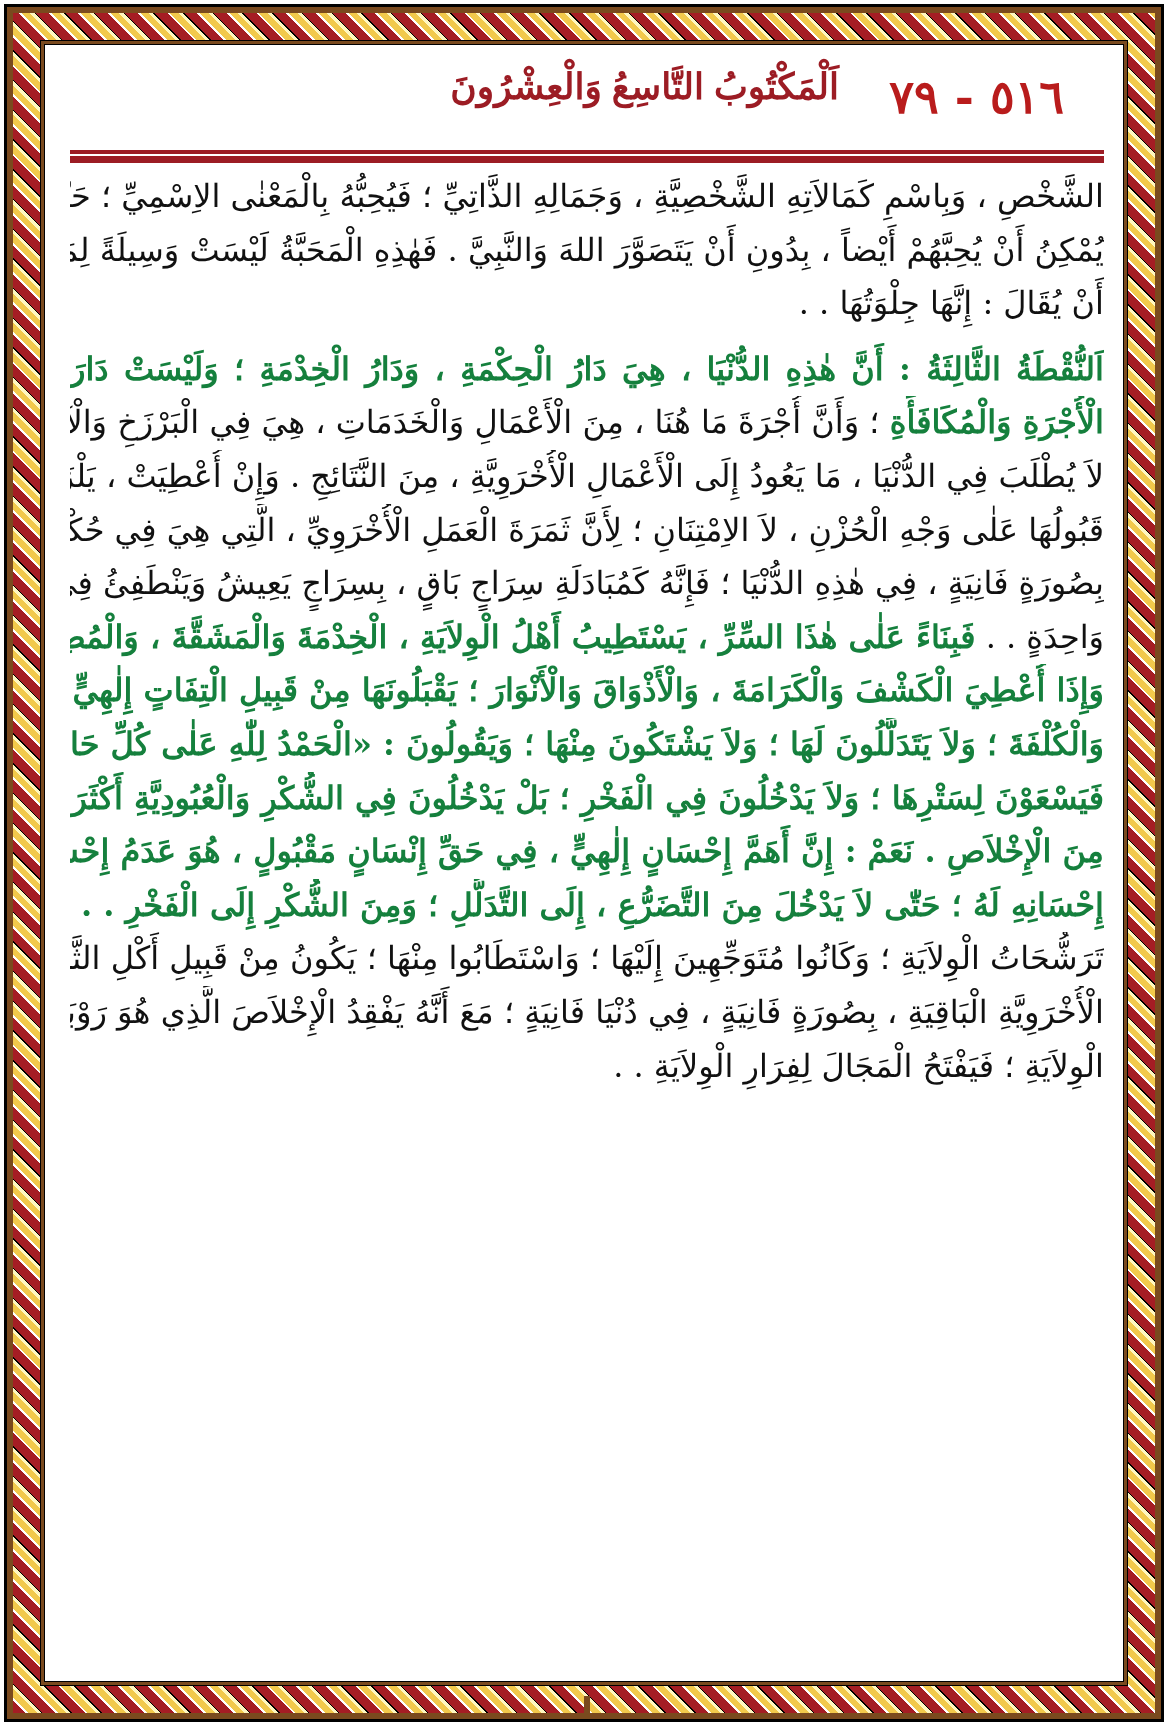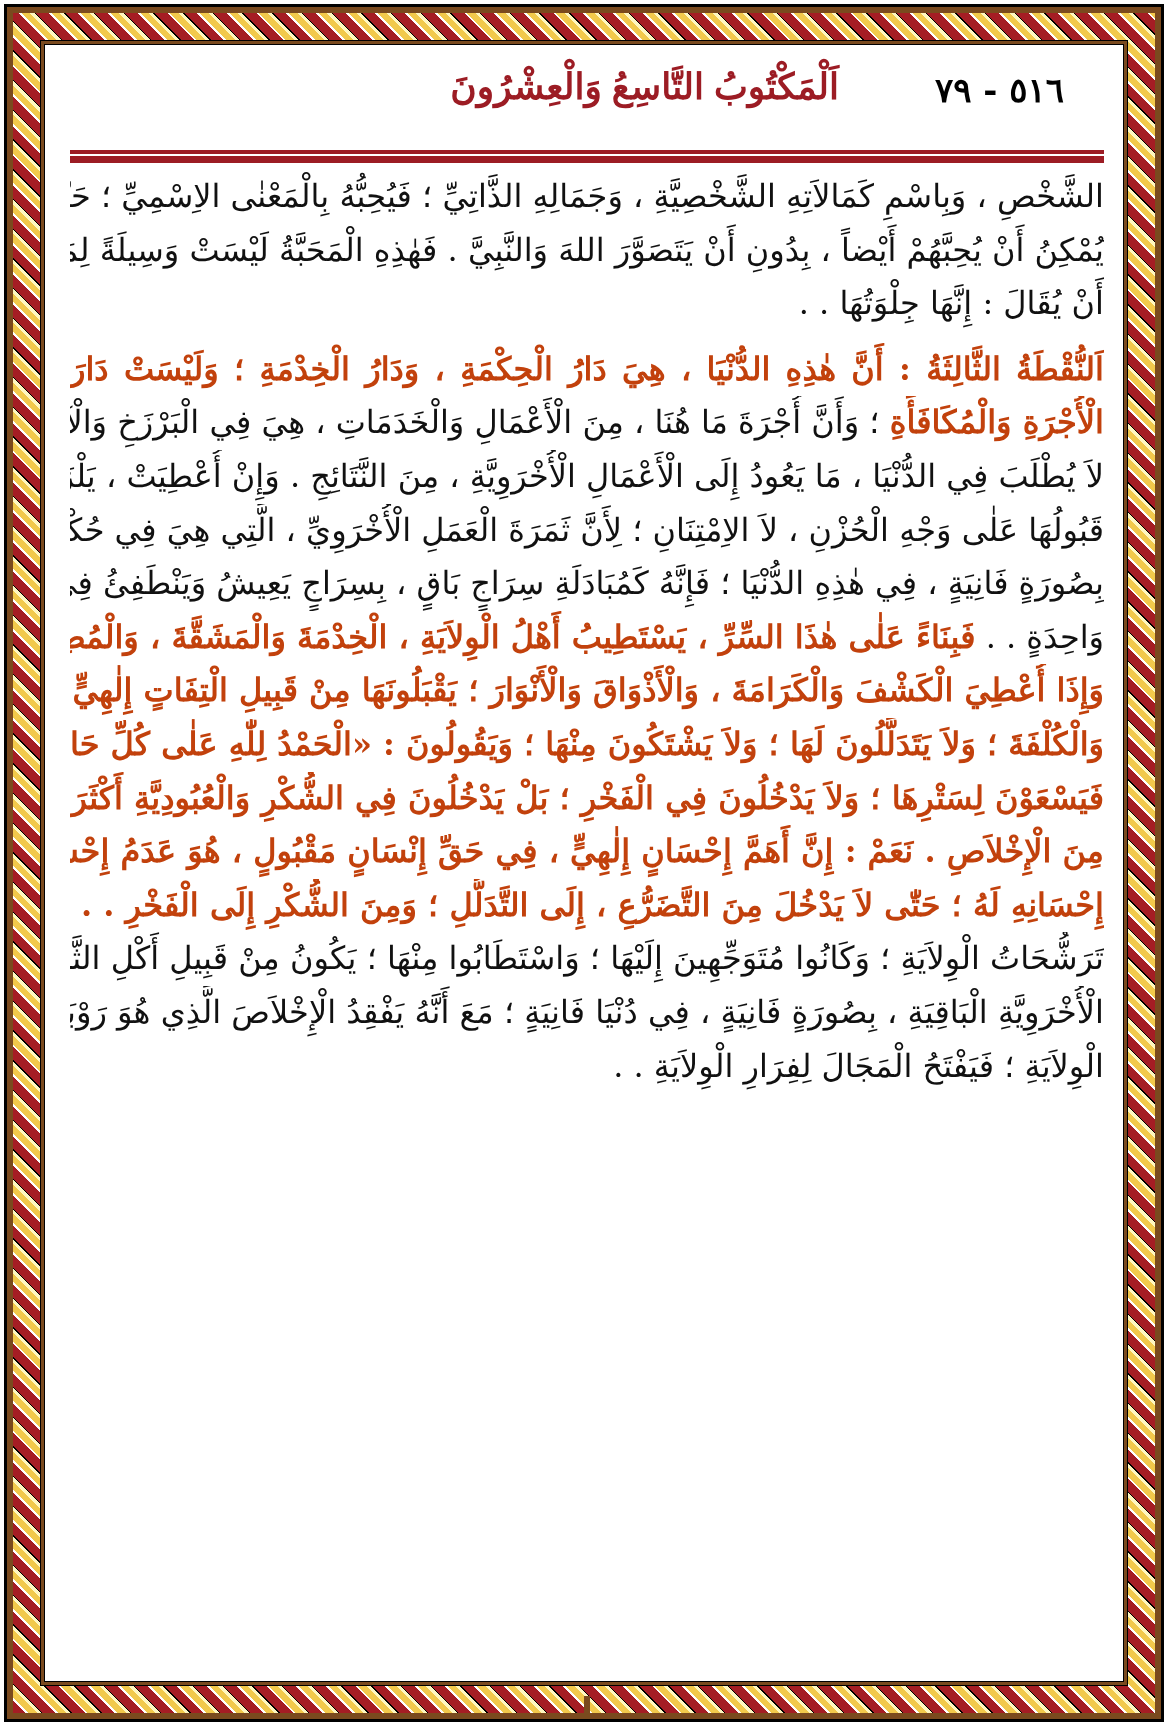--- a/index.html
+++ b/index.html
@@ -37,22 +37,22 @@
     background: #ffffff;
   }
 
   
   .header {
     position: absolute; left: 103px; right: 110px; top: 56px; height: 60px;
     direction: rtl;
   }
   .page-number {
     position: absolute; right: 0; top: 14px;
-    font-family: "DejaVu Serif", serif; font-size: 34px; font-weight: bold;
-    color: #000000; direction: rtl;
+    font-family: "DejaVu Serif", serif; font-size: 46px; font-weight: bold;
+    color: #b91c1c; direction: rtl;
   }
   .chapter-title {
     position: absolute; right: 225px; top: 10px;
     font-family: Liberation Sans, sans-serif; font-size: 36px; font-weight: bold;
     color: #9c1c24; direction: rtl;
   }
   .rule-top {
     position: absolute; left: 70px; right: 70px; top: 150px; height: 4px; background: #9c1c24;
   }
   .rule-bottom {
@@ -64,21 +64,21 @@
     position: absolute; left: 70px; right: 70px; top: 170px;
     direction: rtl;
     font-family: "DejaVu Serif", serif; font-size: 32px; color: #111;
   }
   .line {
     height: 53.6px; line-height: 53.6px;
     white-space: nowrap; overflow: hidden;
     text-align: justify; text-align-last: justify;
   }
   .line.last { text-align-last: right; }
-  .red { color: #c2410c; font-weight: bold; }
+  .red { color: #15803d; font-weight: bold; }
   .gap { height: 12px; }
 
   
   .bottom-band-marker {
     position: absolute; left: 584px; bottom: 10px; width: 6px; height: 20px; background: #7a4a1e;
   }
 </style>
 </head>
 <body>
 

